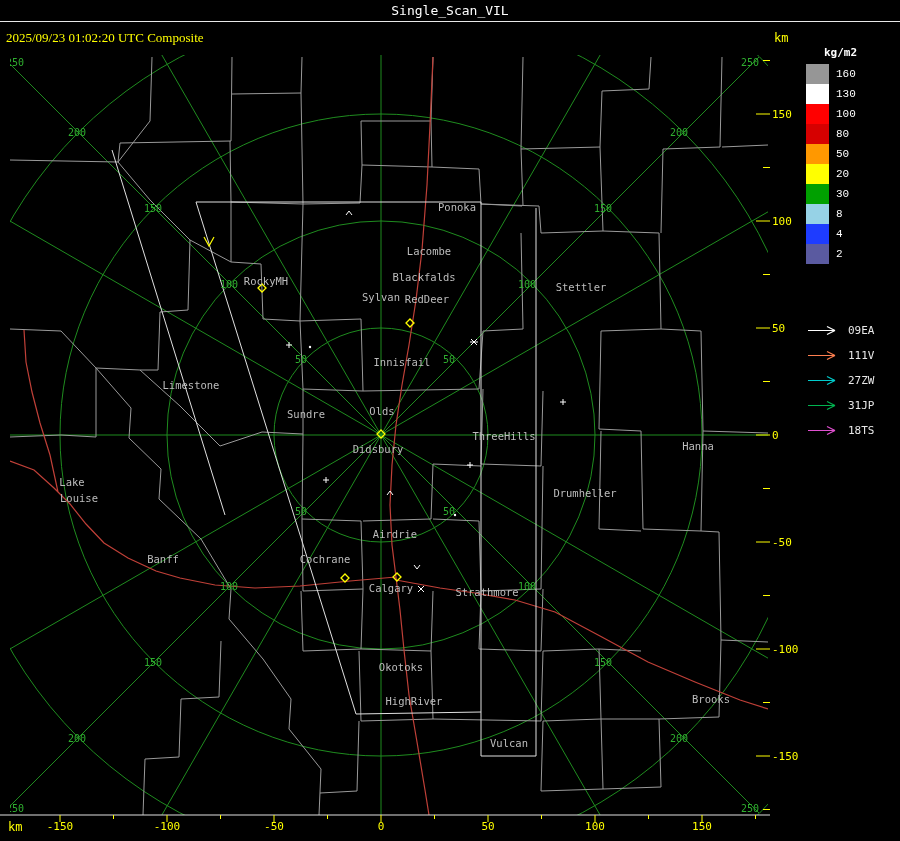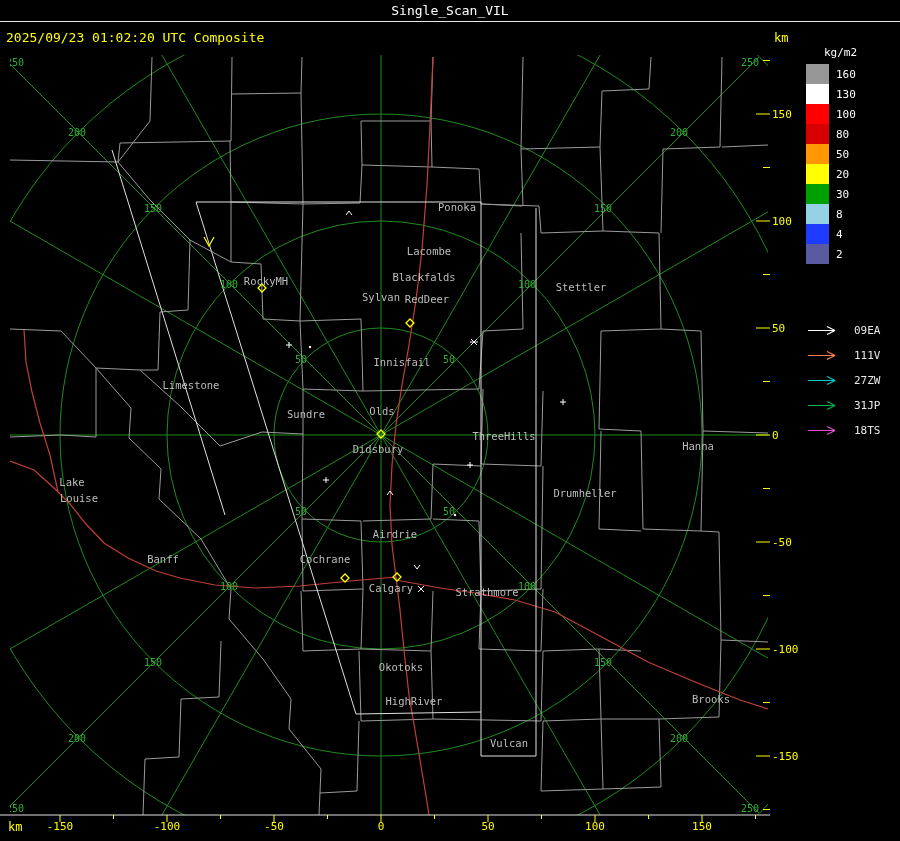--- a/index.html
+++ b/index.html
@@ -5,32 +5,32 @@
 <style>
   html,body { margin:0; padding:0; }
   body {
     width:900px; height:841px; position:relative; overflow:hidden;
     background:#000;
     font-family:"DejaVu Sans Mono","Liberation Mono",monospace;
   }
   .abs { position:absolute; }
   #titlebar { top:0; left:0; width:900px; text-align:center; color:#ffffff; font-size:13px; line-height:21px; }
   #topline { top:21px; left:0; width:900px; height:1px; background:#e8e8e8; }
-  #timestamp { top:30px; left:6px; color:#ffff00; font-size:13px; }
+  #timestamp { top:30px; left:6px; color:#ffff00; font-size:13px;font-family:Liberation Serif, serif; }
   #km-top { top:31px; left:774px; color:#ffff00; font-size:12px; }
   #km-bottom { top:820px; left:8px; color:#ffff00; font-size:12px; }
   #map-svg { position:absolute; top:0; left:0; }
-  #kg-label { top:46px; left:824px; color:#ffffff; font-size:11px; }
+  #kg-label { top:46px; left:824px; color:#ffffff; font-size:11px;font-weight:bold; }
   #colorbar { top:64px; left:806px; }
   .scale-row { display:flex; align-items:center; height:20px; }
   .swatch { width:23px; height:20px; flex:0 0 auto; }
-  .scale-label { color:#ffffff; font-size:11px; margin-left:7px; }
+  .scale-label { color:#ffffff; font-size:11px; margin-left:7px;font-family:Liberation Mono, monospace; }
   #radar-legend { top:318px; left:806px; }
   .radar-row { display:flex; align-items:center; height:25px; }
-  .radar-label { color:#e8e8e8; font-size:11px; margin-left:12px; }
+  .radar-label { color:#e8e8e8; font-size:11px; margin-left:6px; }
 </style>
 </head>
 <body>
 
 <div id="titlebar" class="abs">Single_Scan_VIL</div>
 <div id="topline" class="abs"></div>
 <div id="timestamp" class="abs">2025/09/23 01:02:20 UTC Composite</div>
 <div id="km-top" class="abs">km</div>
 <div id="km-bottom" class="abs">km</div>
 

